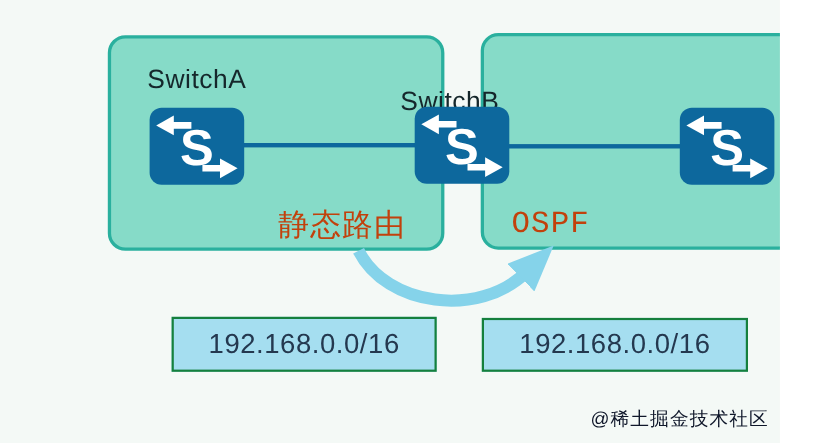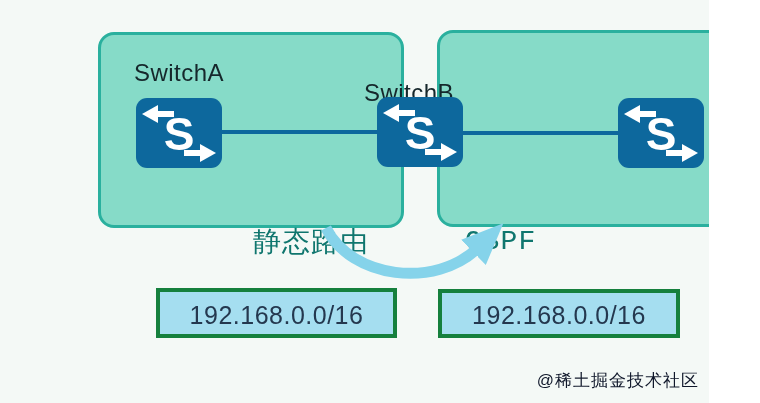--- a/index.html
+++ b/index.html
@@ -38,33 +38,33 @@
     position:absolute;width:170px;
     text-align:center;
     font-size:24px;color:#15272b;
     letter-spacing:0.5px;
   }
   .lbl-a{left:94px;top:59px;}
   .lbl-b{left:324px;top:59px;margin-top:20px;}
   .lbl-c{left:577px;top:59px;}
   
   .zone-label{
-    position:absolute;color:#0f766e;
-    font-size:28px;letter-spacing:1px;margin-top:37px;
+    position:absolute;color:#c2410c;
+    font-size:28px;letter-spacing:1px;
   }
   .zl-static{left:253px;top:186px;}
   .zl-ospf{left:465px;top:189px;font-size:28px;font-family:Liberation Mono, monospace;}
   
   .curve-arrow{position:absolute;left:313px;top:220px;width:205px;height:74px;}
   
   .route-box{
     position:absolute;
     box-sizing:border-box;
     background:#a5def0;
-    border:4px solid #15803d;
+    border:2px solid #15803d;
     color:#24384f;
     font-size:25px;
     text-align:center;
     letter-spacing:0.5px;
   }
   .rb-left-1{left:156px;top:288px;width:241px;height:50px;line-height:46px;}
   .rb-left-2{left:156px;top:336px;width:241px;height:48px;line-height:44px;}
   .rb-right-1{left:438px;top:289px;width:242px;height:49px;line-height:45px;}
   
   .watermark{

